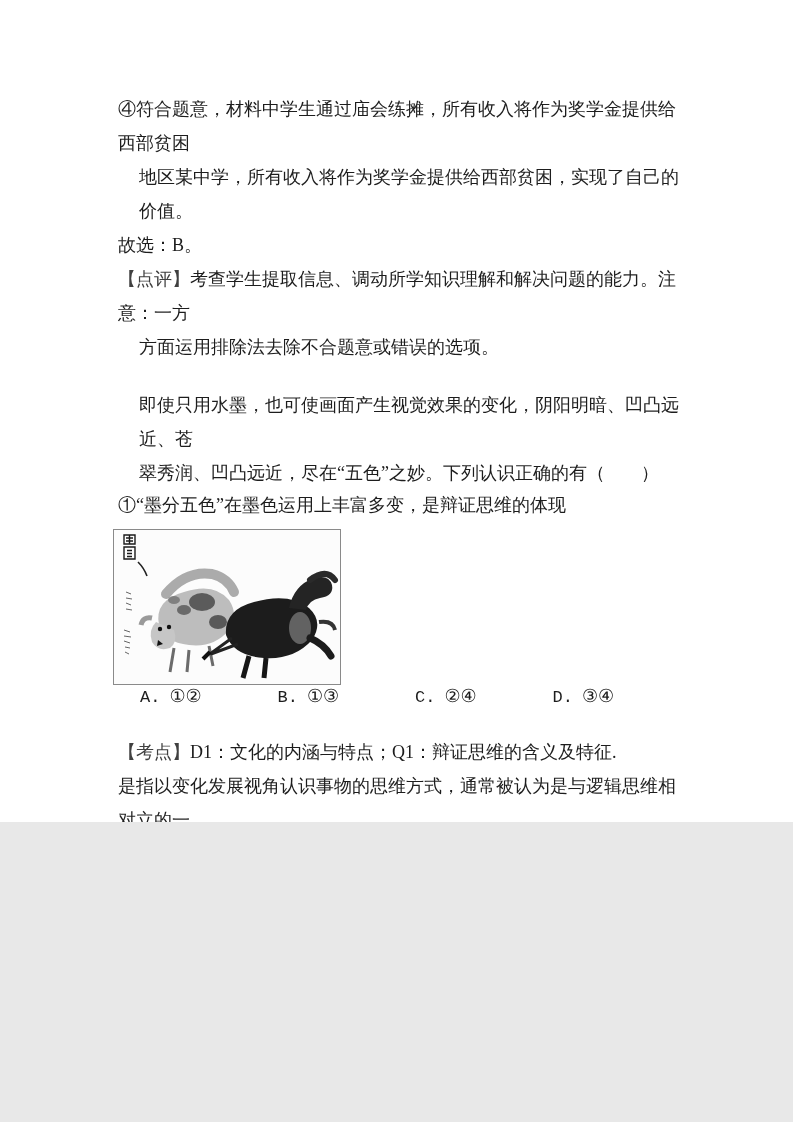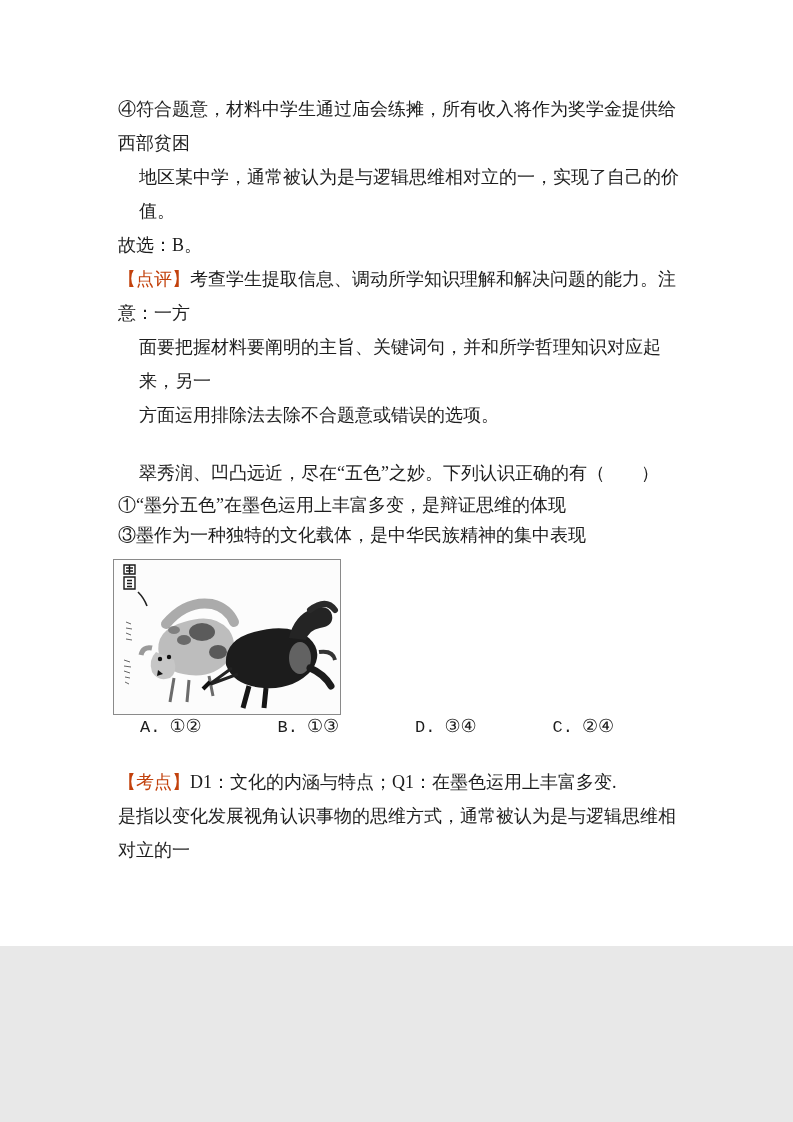--- a/index.html
+++ b/index.html
@@ -1,35 +1,35 @@
 <!DOCTYPE html>
 <html><head>
 <meta charset="utf-8">
 <style>
   html,body{margin:0;padding:0;background:#e8e8e8;}
   .page{
     position:relative;
-    width:793px;height:946px;
+    width:793px;height:822px;
     margin:0 auto;
     background:#ffffff;
     font-family:"Liberation Serif","DejaVu Serif",serif;
     color:#1d1d1d;
     overflow:hidden;
   }
   .content{
     position:absolute;
     left:118px;top:92px;
     width:572px;
     font-size:18px;
     line-height:34px;
   }
   .ln{min-height:34px;}
   .ind{padding-left:21px;}
   .gap{height:24px;}
-  .label{color:#c2410c;}
+  .label{color:#404040;}
   .points .ln{line-height:30px;min-height:30px;}
   .figure{
     width:226px;height:154px;
     border:1px solid #8a8a8a;
     margin:9px 0 2px -5px;
     background:#fcfcfc;
   }
   .figure svg{display:block;width:100%;height:100%;}
   .choices{
     display:flex;
@@ -49,34 +49,33 @@
   }
   .footer .sep{color:#5a5a5a;margin:0 10px;}
 </style>
 </head>
 <body>
 
 <div class="page">
   <div class="content">
 
     <div class="ln">④符合题意，材料中学生通过庙会练摊，所有收入将作为奖学金提供给西部贫困</div>
-    <div class="ln ind">地区某中学，通常被认为是与逻辑思维相对立的一，实现了自己的价值。</div>
+    <div class="ln ind">地区某中学，所有收入将作为奖学金提供给西部贫困，实现了自己的价值。</div>
     <div class="ln">故选：B。</div>
 
     <div class="ln"><span class="label">【点评】</span><span>考查学生提取信息、调动所学知识理解和解决问题的能力。注意：一方</span></div>
-    <div class="ln ind">面要把握材料要阐明的主旨、关键词句，并和所学哲理知识对应起来，另一</div>
     <div class="ln ind">方面运用排除法去除不合题意或错误的选项。</div>
 
     <div class="gap"></div>
 
+    <div class="ln ind">即使只用水墨，也可使画面产生视觉效果的变化，阴阳明暗、凹凸远近、苍</div>
     <div class="ln ind">翠秀润、凹凸远近，尽在“五色”之妙。下列认识正确的有（　　）</div>
 
     <div class="points">
       <div class="ln">①“墨分五色”在墨色运用上丰富多变，是辩证思维的体现</div>
-      <div class="ln">③墨作为一种独特的文化载体，是中华民族精神的集中表现</div>
     </div>
 
     <div class="figure">
       <svg viewBox="0 0 226 154" xmlns="http://www.w3.org/2000/svg">
         <rect width="226" height="154" fill="#fcfcfc"></rect>
 
         <g stroke="#1a1a1a" fill="none" stroke-width="1.4">
           <path d="M10 5 h11 v9 h-11 z M12 8 h7 M12 11 h7 M15.5 5 v9"></path>
           <path d="M10 17 h11 v12 h-11 z M13 20.5 h5 M13 23.5 h5 M13 26.5 h5"></path>
         </g>
@@ -112,27 +111,27 @@
           <path d="M135 126 l-6 22 M152 128 l-2 20" stroke="#161616" stroke-width="5" fill="none"></path>
           <path d="M118 108 l-22 16 M124 114 l-27 10" stroke="#222" stroke-width="3" fill="none"></path>
           <path d="M96 122 l-7 7" stroke="#111" stroke-width="4" fill="none"></path>
         </g>
       </svg>
     </div>
 
     <div class="choices">
       <span class="choice"><span class="ck">A.</span><span>①②</span></span>
       <span class="choice"><span class="ck">B.</span><span>①③</span></span>
+      <span class="choice"><span class="ck">C.</span><span>②④</span></span>
       <span class="choice"><span class="ck">D.</span><span>③④</span></span>
-      <span class="choice"><span class="ck">C.</span><span>②④</span></span>
     </div>
 
     <div class="gap2"></div>
 
-    <div class="ln"><span class="label">【考点】</span><span>D1：文化的内涵与特点；Q1：在墨色运用上丰富多变.</span></div>
+    <div class="ln"><span class="label">【考点】</span><span>D1：文化的内涵与特点；Q1：辩证思维的含义及特征.</span></div>
 
     <div class="ln">是指以变化发展视角认识事物的思维方式，通常被认为是与逻辑思维相对立的一</div>
 
   </div>
 
   <div class="footer">
     <span>第2 页</span><span class="sep">｜</span><span>共26 页</span>
   </div>
 </div>
 

